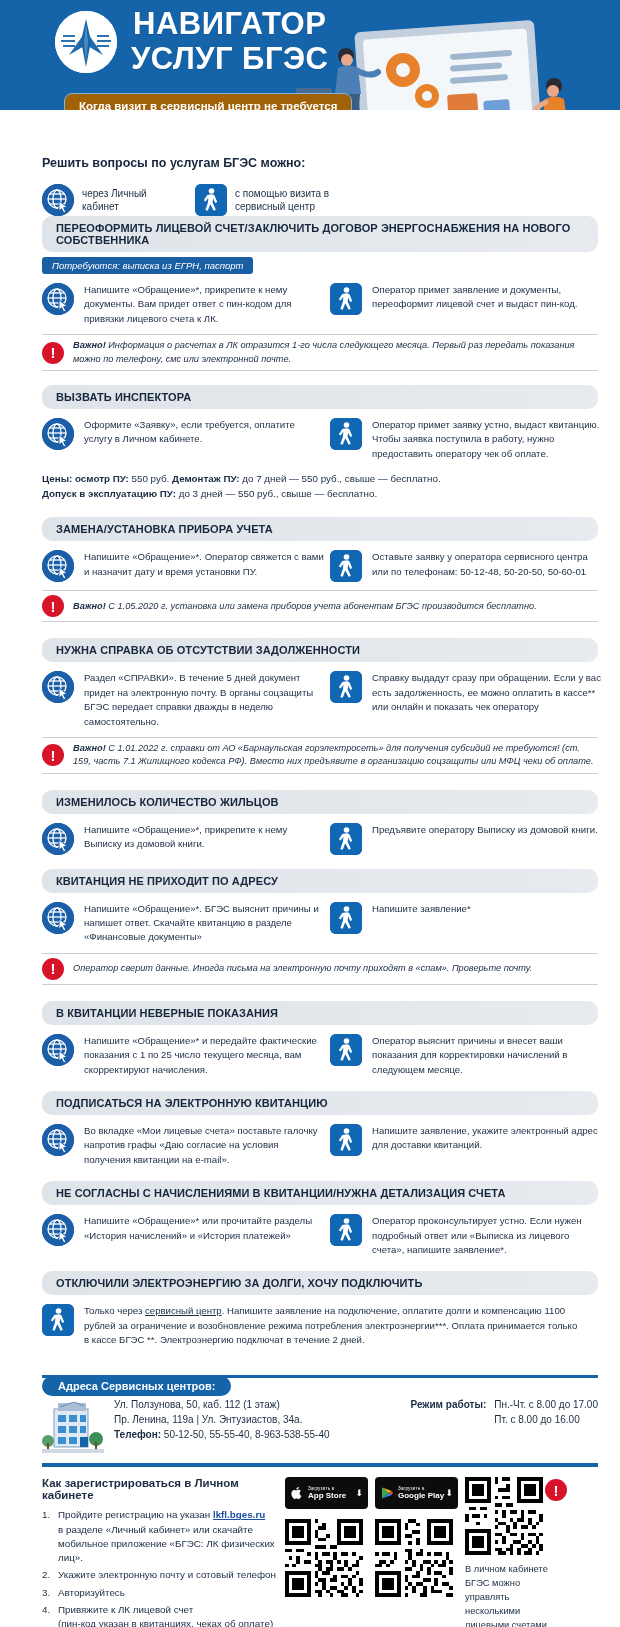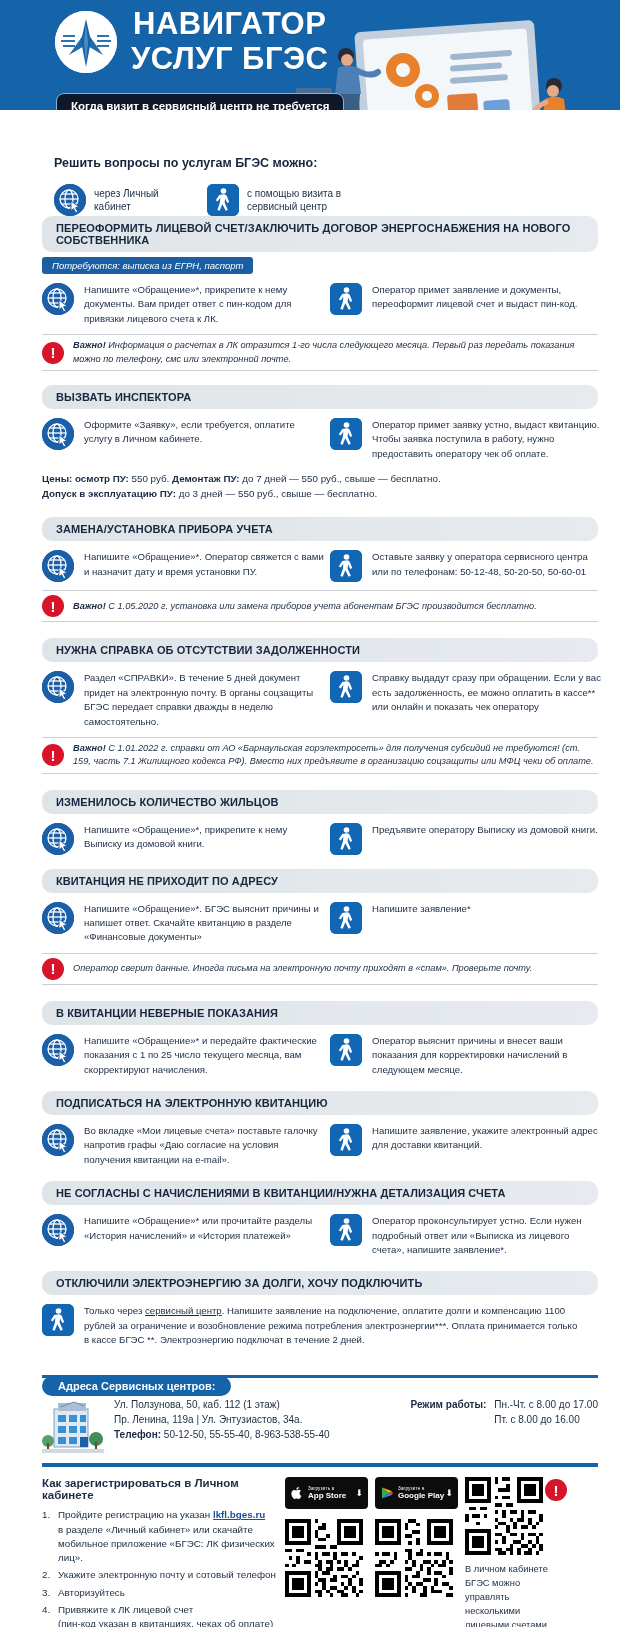--- a/index.html
+++ b/index.html
@@ -15,28 +15,28 @@
   .logo-circle { width:62px; height:62px; border-radius:50%; background:#fff; position:relative; flex:0 0 auto; margin-top:3px; }
   .logo-circle svg { position:absolute; left:0; top:0; }
   .hdr-titles { margin-left:14px; }
   .hdr-titles .l1, .hdr-titles .l2 {
     color:#fff; font-weight:bold; letter-spacing:.5px; line-height:1.0;
     font-size:30px; text-shadow:0 1px 0 rgba(0,0,0,.12);
   }
   .hdr-titles .l1 { font-size:31px; }
   .hdr-titles .l2 { font-size:31px; margin-top:4px; }
   .subtitle-pill {
-    position:absolute; left:56px; top:93px; z-index:6;
-    background:#0f172a; color:#fff; border:1.5px solid #7fb4dd; border-radius:8px;
+    position:absolute; left:64px; top:93px; z-index:6;
+    background:#a16207; color:#fff; border:1.5px solid #7fb4dd; border-radius:8px;
     padding:6px 14px; font-size:11.5px; font-weight:bold; white-space:nowrap;
   }
   .hdr-art { position:absolute; right:0; top:0; width:330px; height:235px; }
 
   
-  .intro { padding:46px 0 0 12px; position:relative; z-index:4; }
+  .intro { padding:46px 0 0 0; position:relative; z-index:4; }
   .intro-title { font-size:12.5px; font-weight:bold; margin-left:42px; color:#17263c; }
   .intro-opts { display:flex; margin:14px 0 0 42px; }
   .intro-opt { display:flex; align-items:center; margin-right:18px; }
   .intro-opt .txt { font-size:10px; line-height:1.3; margin-left:8px; max-width:95px; }
 
   
   .ic { flex:0 0 auto; }
   .ic-globe { width:32px; height:32px; border-radius:50%; background:#1b5fa8; position:relative; }
   .ic-globe svg, .ic-walk svg { display:block; }
   .ic-walk { width:32px; height:32px; border-radius:6px; background:#1267b5; position:relative; }

